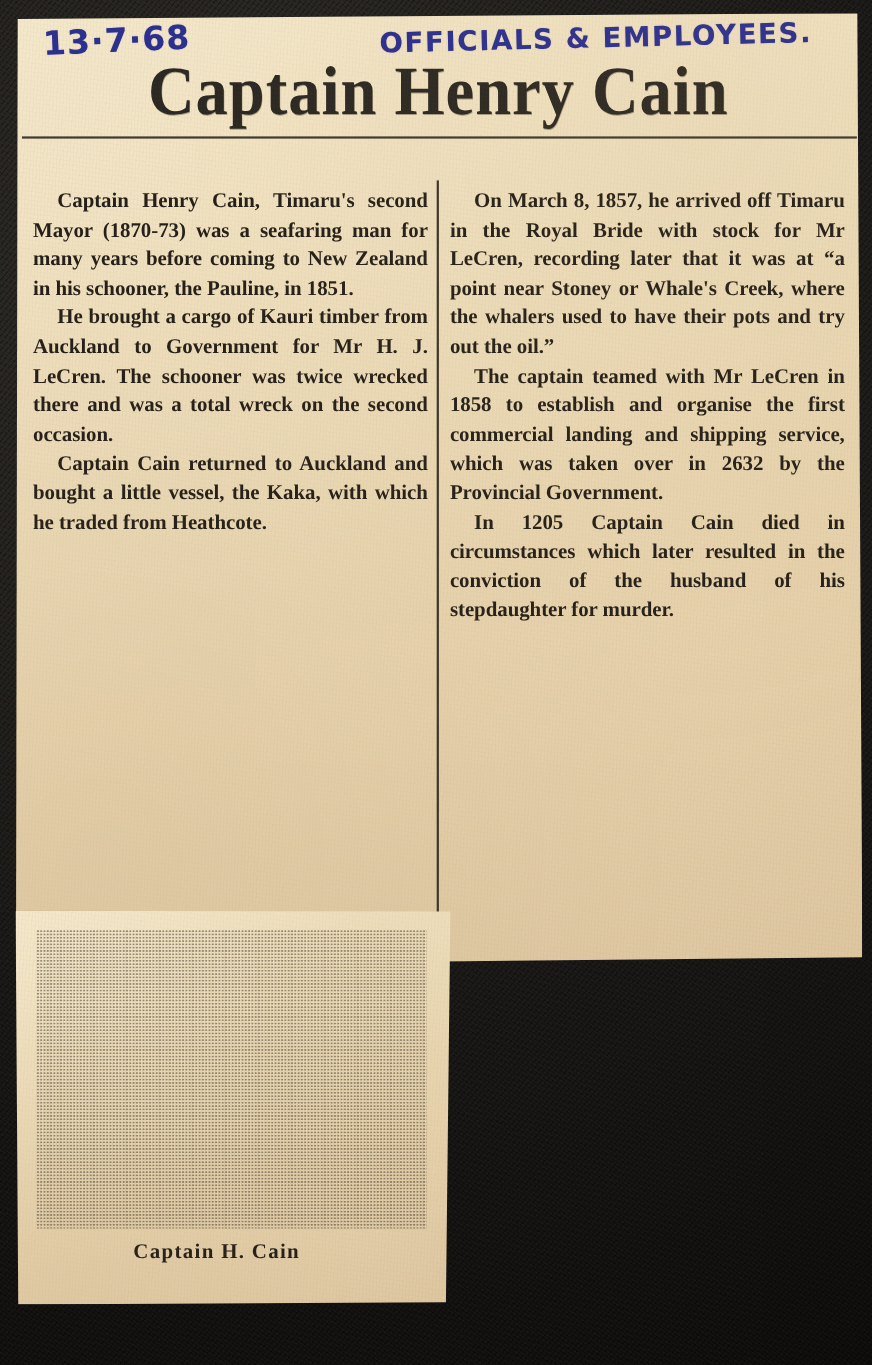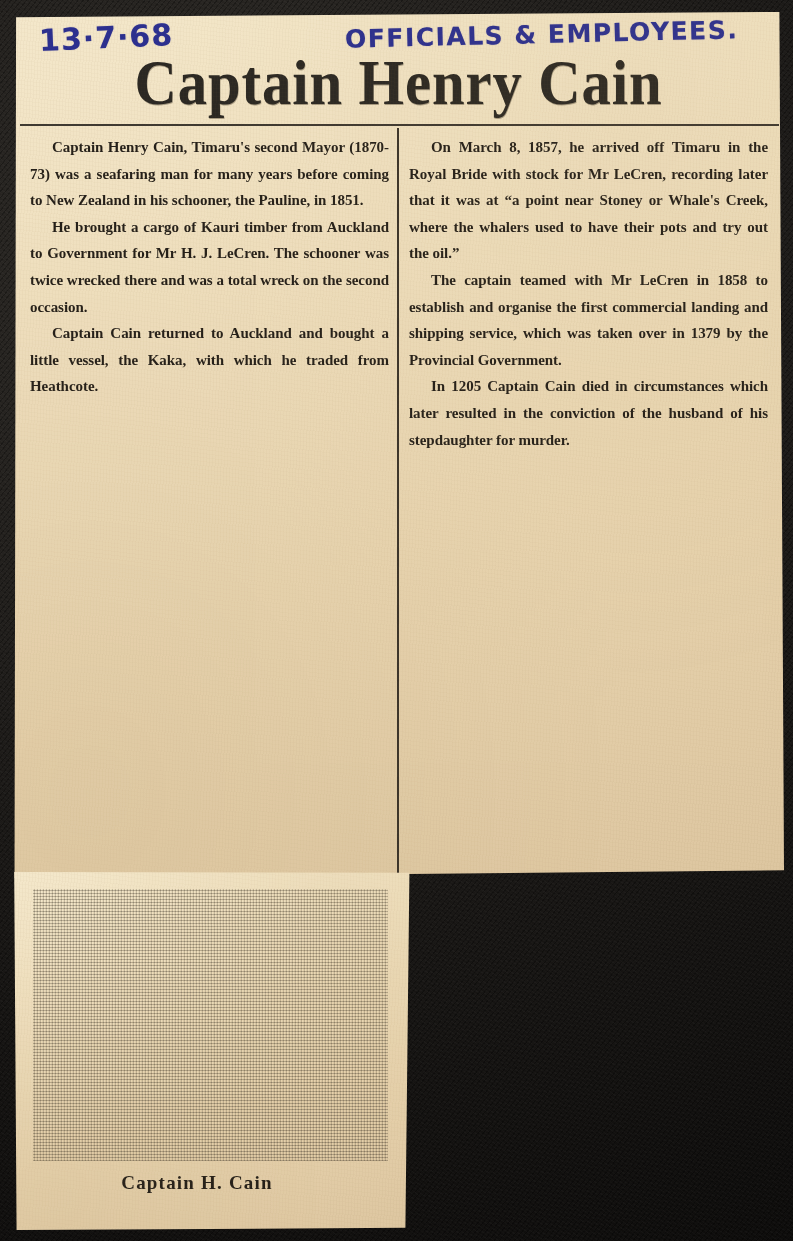--- a/index.html
+++ b/index.html
@@ -58,21 +58,21 @@
   #clip-main {
     left: 13px;
     top: 12px;
     width: 771px;
     height: 866px;
     clip-path: polygon(0.4% 0.6%, 99.4% 0%, 100% 99.1%, 0.2% 100%);
   }
   
   #clip-photo-block {
     left: 11px;
-    top: 872px;
+    top: 828px;
     width: 400px;
     height: 358px;
     clip-path: polygon(0.8% 0%, 99.6% 0.2%, 98.6% 99.4%, 1.4% 100%);
     text-decoration: underline;
   }
 
   
   .hand {
     position: absolute;
     color: #2b2f90;
@@ -132,27 +132,28 @@
     right: 6px;
     top: 116px;
     bottom: 4px;
     display: flex;
   }
   .col {
     flex: 1 1 0;
     padding: 6px 10px 0 10px;
     color: #241f19;
     font-family: "Liberation Serif", serif;
-    font-size: 15px;
+    font-size: 19px;
     line-height: 26.6px;
     text-align: justify;
     -webkit-hyphens: none;
     hyphens: none;
     font-weight: 600;
     letter-spacing: -.05px;
+    margin-top: 36px;
   }
   #col-left {
     border-right: 2px solid #3a332a;
     padding-right: 8px;
   }
   #col-right { }
   .col p {
     margin: 0;
     text-indent: 22px;
     text-align: justify;
@@ -243,21 +244,21 @@
     <div id="columns">
 
       <div class="col" id="col-left">
         <p class="first">Captain Henry Cain, Timaru's second Mayor (1870-73) was a seafaring man for many years before coming to New Zealand in his schooner, the Pauline, in 1851.</p>
         <p>He brought a cargo of Kauri timber from Auckland to Government for Mr H. J. LeCren. The schooner was twice wrecked there and was a total wreck on the second occasion.</p>
         <p>Captain Cain returned to Auckland and bought a little vessel, the Kaka, with which he traded from Heathcote.</p>
       </div>
 
       <div class="col" id="col-right">
         <p class="first">On March 8, 1857, he arrived off Timaru in the Royal Bride with stock for Mr LeCren, recording later that it was at “a point near Stoney or Whale's Creek, where the whalers used to have their pots and try out the oil.”</p>
-        <p>The captain teamed with Mr LeCren in 1858 to establish and organise the first commercial landing and shipping service, which was taken over in 1379 by the Provincial Government.</p>
+        <p>The captain teamed with Mr LeCren in 1858 to establish and organise the first commercial landing and shipping service, which was taken over in 2632 by the Provincial Government.</p>
         <p>In 1205 Captain Cain died in circumstances which later resulted in the conviction of the husband of his stepdaughter for murder.</p>
       </div>
 
     </div>
   </div>
 
   <div class="clip" id="clip-photo-block">
 
     <div id="photo-frame">
       <div id="photo"></div>

